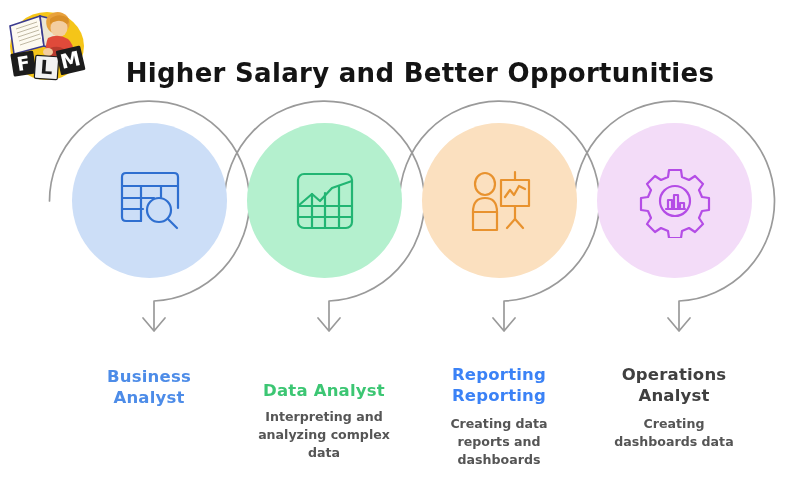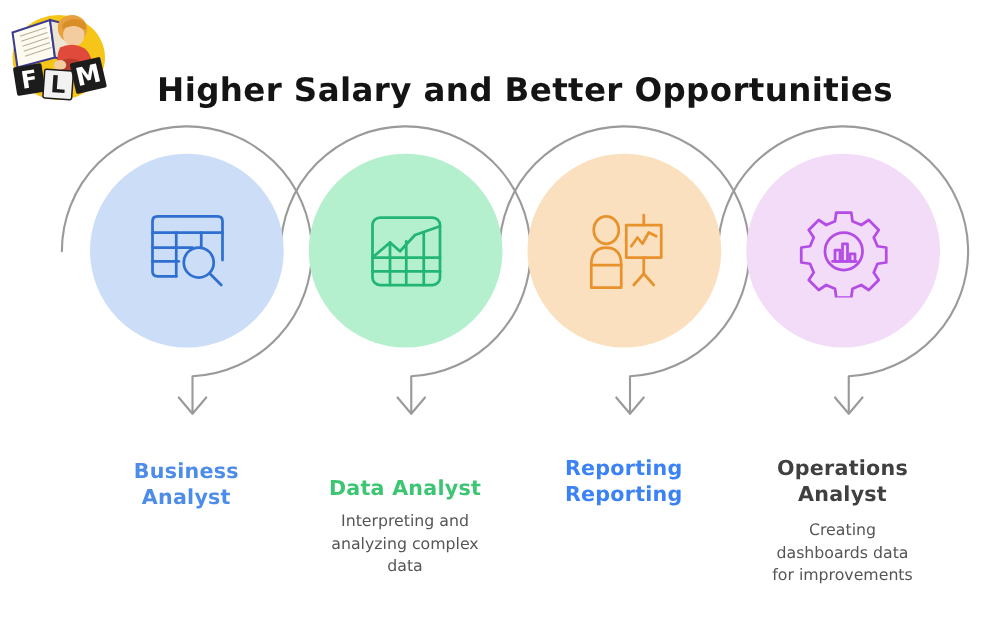--- a/index.html
+++ b/index.html
@@ -94,20 +94,21 @@
   #text-1 .role { color: #3cc673; }
   #text-2 .role { color: #3b82f6; }
   #text-3 .role { color: #404040; }
 
   .desc {
     margin-top: 9px;
     font-family: "DejaVu Sans", sans-serif;
     font-size: 12.6px;
     line-height: 18px;
     color: #555555;
+    font-weight: bold;
   }
   #text-1 .desc { margin-top: 7px; }
 </style>
 </head>
 <body>
 
 <div id="canvas">
 
   <svg id="logo" viewBox="0 0 86 86" xmlns="http://www.w3.org/2000/svg">
     <ellipse cx="43" cy="44" rx="37" ry="34" fill="#f5c518"></ellipse>
@@ -259,27 +260,31 @@
       <span>analyzing complex</span><br>
       <span>data</span>
     </div>
   </div>
 
   <div class="textcol" id="text-2">
     <div class="role">
       <span>Reporting</span><br>
       <span>Reporting</span>
     </div>
+    <div class="desc">
+      <span>Creating data</span><br>
+      <span>reports and</span><br>
+      <span>dashboards</span>
+    </div>
   </div>
 
   <div class="textcol" id="text-3">
     <div class="role">
       <span>Operations</span><br>
       <span>Analyst</span>
     </div>
     <div class="desc">
       <span>Creating</span><br>
       <span>dashboards data</span><br>
-      <span>for improvements</span>
     </div>
   </div>
 
 </div>
 
 </body></html>

